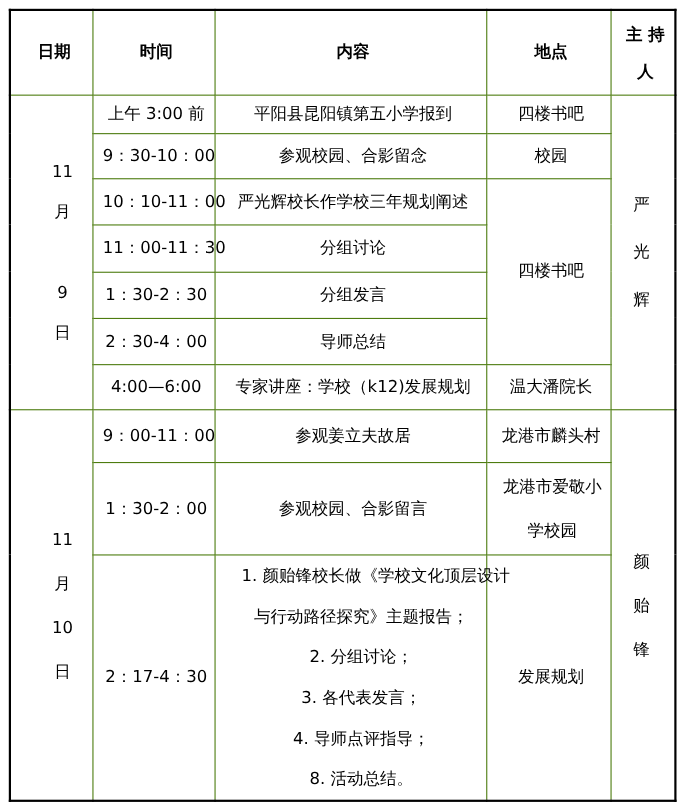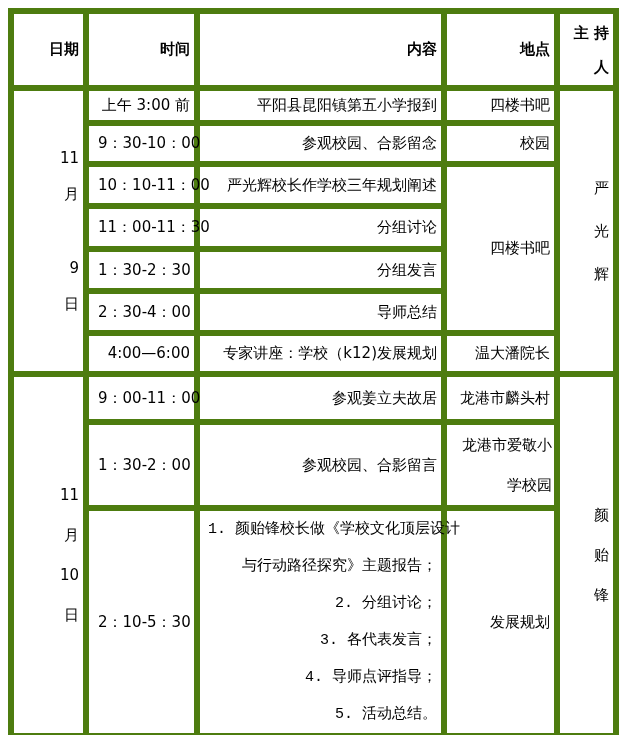--- a/index.html
+++ b/index.html
@@ -7,25 +7,25 @@
     width:622px;height:735px;background:#ffffff;position:relative;
     font-family:"DejaVu Sans",sans-serif;color:#000;
     -webkit-font-smoothing:none;
   }
   table.schedule{
     position:absolute;left:8px;top:8px;
     width:605px;border-collapse:collapse;table-layout:fixed;
     border:2px solid #000;
   }
   .schedule td,.schedule th{
-    border:6px solid #4d7c0f;
+    border:1px solid #4d7c0f;
     vertical-align:middle;
     padding:0 4px 0 9px;
     font-size:15px;line-height:1.25;
-    text-align:right;font-weight:normal;
+    text-align:center;font-weight:normal;
     overflow:visible;
   }
   .schedule th{font-weight:bold;}
   col.c-date{width:75px;}
   col.c-time{width:111px;}
   col.c-content{width:247px;}
   col.c-place{width:113px;}
   col.c-host{width:59px;}
   tr.rh-hdr{height:77px;}
   tr.rh1{height:35px;} tr.rh2{height:41px;} tr.rh3{height:42px;}
@@ -37,21 +37,21 @@
   .date-cell div{line-height:36px;white-space:pre;}
   .d1-gap{margin-top:38px;}
   .date2 div{line-height:40px;}
   td.host-cell{padding-left:2px;}
   .host-cell div{line-height:43px;}
   .host1{padding-top:30px;}
   .host2{padding-top:14px;}
   .host2 div{line-height:40px;}
   td.time-cell{white-space:pre;}
   td.place-wrap{line-height:40px;padding-right:2px;}
-  td.content-list{padding-left:8px;font-family:Liberation Mono, monospace;}
+  td.content-list{padding-left:24px;}
   .content-list div{line-height:37px;white-space:nowrap;}
 </style>
 </head>
 <body>
 
 <table class="schedule">
   <colgroup>
     <col class="c-date">
       <col class="c-time">
       <col class="c-content">
@@ -138,25 +138,25 @@
     </td>
   </tr>
 
   <tr class="rh9">
     <td class="time-cell">1：30-2：00</td>
     <td>参观校园、合影留言</td>
     <td class="place-wrap">龙港市爱敬小学校园</td>
   </tr>
 
   <tr class="rh10">
-    <td class="time-cell">2：10-5：30</td>
+    <td class="time-cell">2：17-4：30</td>
     <td class="content-list">
       <div>1. 颜贻锋校长做《学校文化顶层设计</div>
       <div>与行动路径探究》主题报告；</div>
       <div>2. 分组讨论；</div>
       <div>3. 各代表发言；</div>
       <div>4. 导师点评指导；</div>
-      <div>5. 活动总结。</div>
+      <div>8. 活动总结。</div>
     </td>
     <td>发展规划</td>
   </tr>
 </tbody>
   </table>
 
 </body></html>

